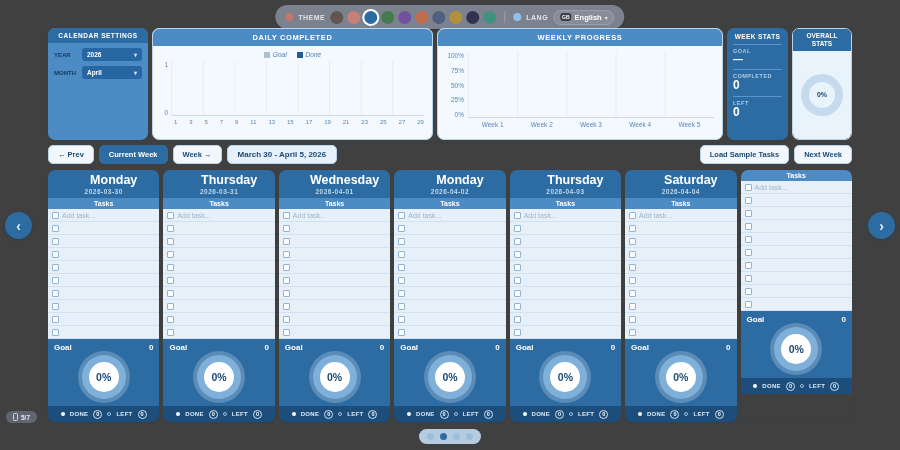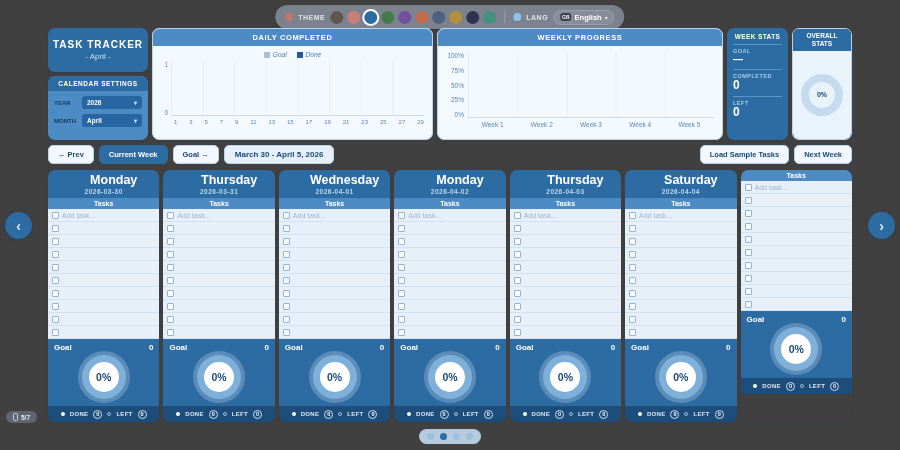--- a/index.html
+++ b/index.html
@@ -176,24 +176,20 @@
     <div class="lang-pill">
       <span class="gb-badge">GB</span>
       <span class="lang-val">English</span>
       <span class="caret">▾</span>
     </div>
   </div>
 
   <div class="top-row">
 
     <div class="left-stack">
-      <div class="title-card">
-        <div class="app-title">TASK TRACKER</div>
-        <div class="app-sub">- April -</div>
-      </div>
       <div class="cal-card">
         <div class="cal-head">CALENDAR SETTINGS</div>
         <div class="cal-body">
           <div class="cal-row">
             <span class="cal-lab">YEAR</span>
             <div class="fake-select">
               <span>2026</span>
               <span class="caret">▾</span>
             </div>
           </div>
@@ -295,21 +291,21 @@
         <div class="ov-donut">
           <div class="ov-hole">0%</div>
         </div>
       </div>
     </div>
   </div>
 
   <div class="nav-row">
     <button class="btn">← Prev</button>
     <button class="btn primary">Current Week</button>
-    <button class="btn">Goal →</button>
+    <button class="btn">Week →</button>
     <div class="date-pill">March 30 - April 5, 2026</div>
     <div class="spacer"></div>
     <button class="btn">Load Sample Tasks</button>
     <button class="btn">Next Week</button>
   </div>
 
   <div class="board">
 
       <div class="day-col">
         <div class="col-head">

